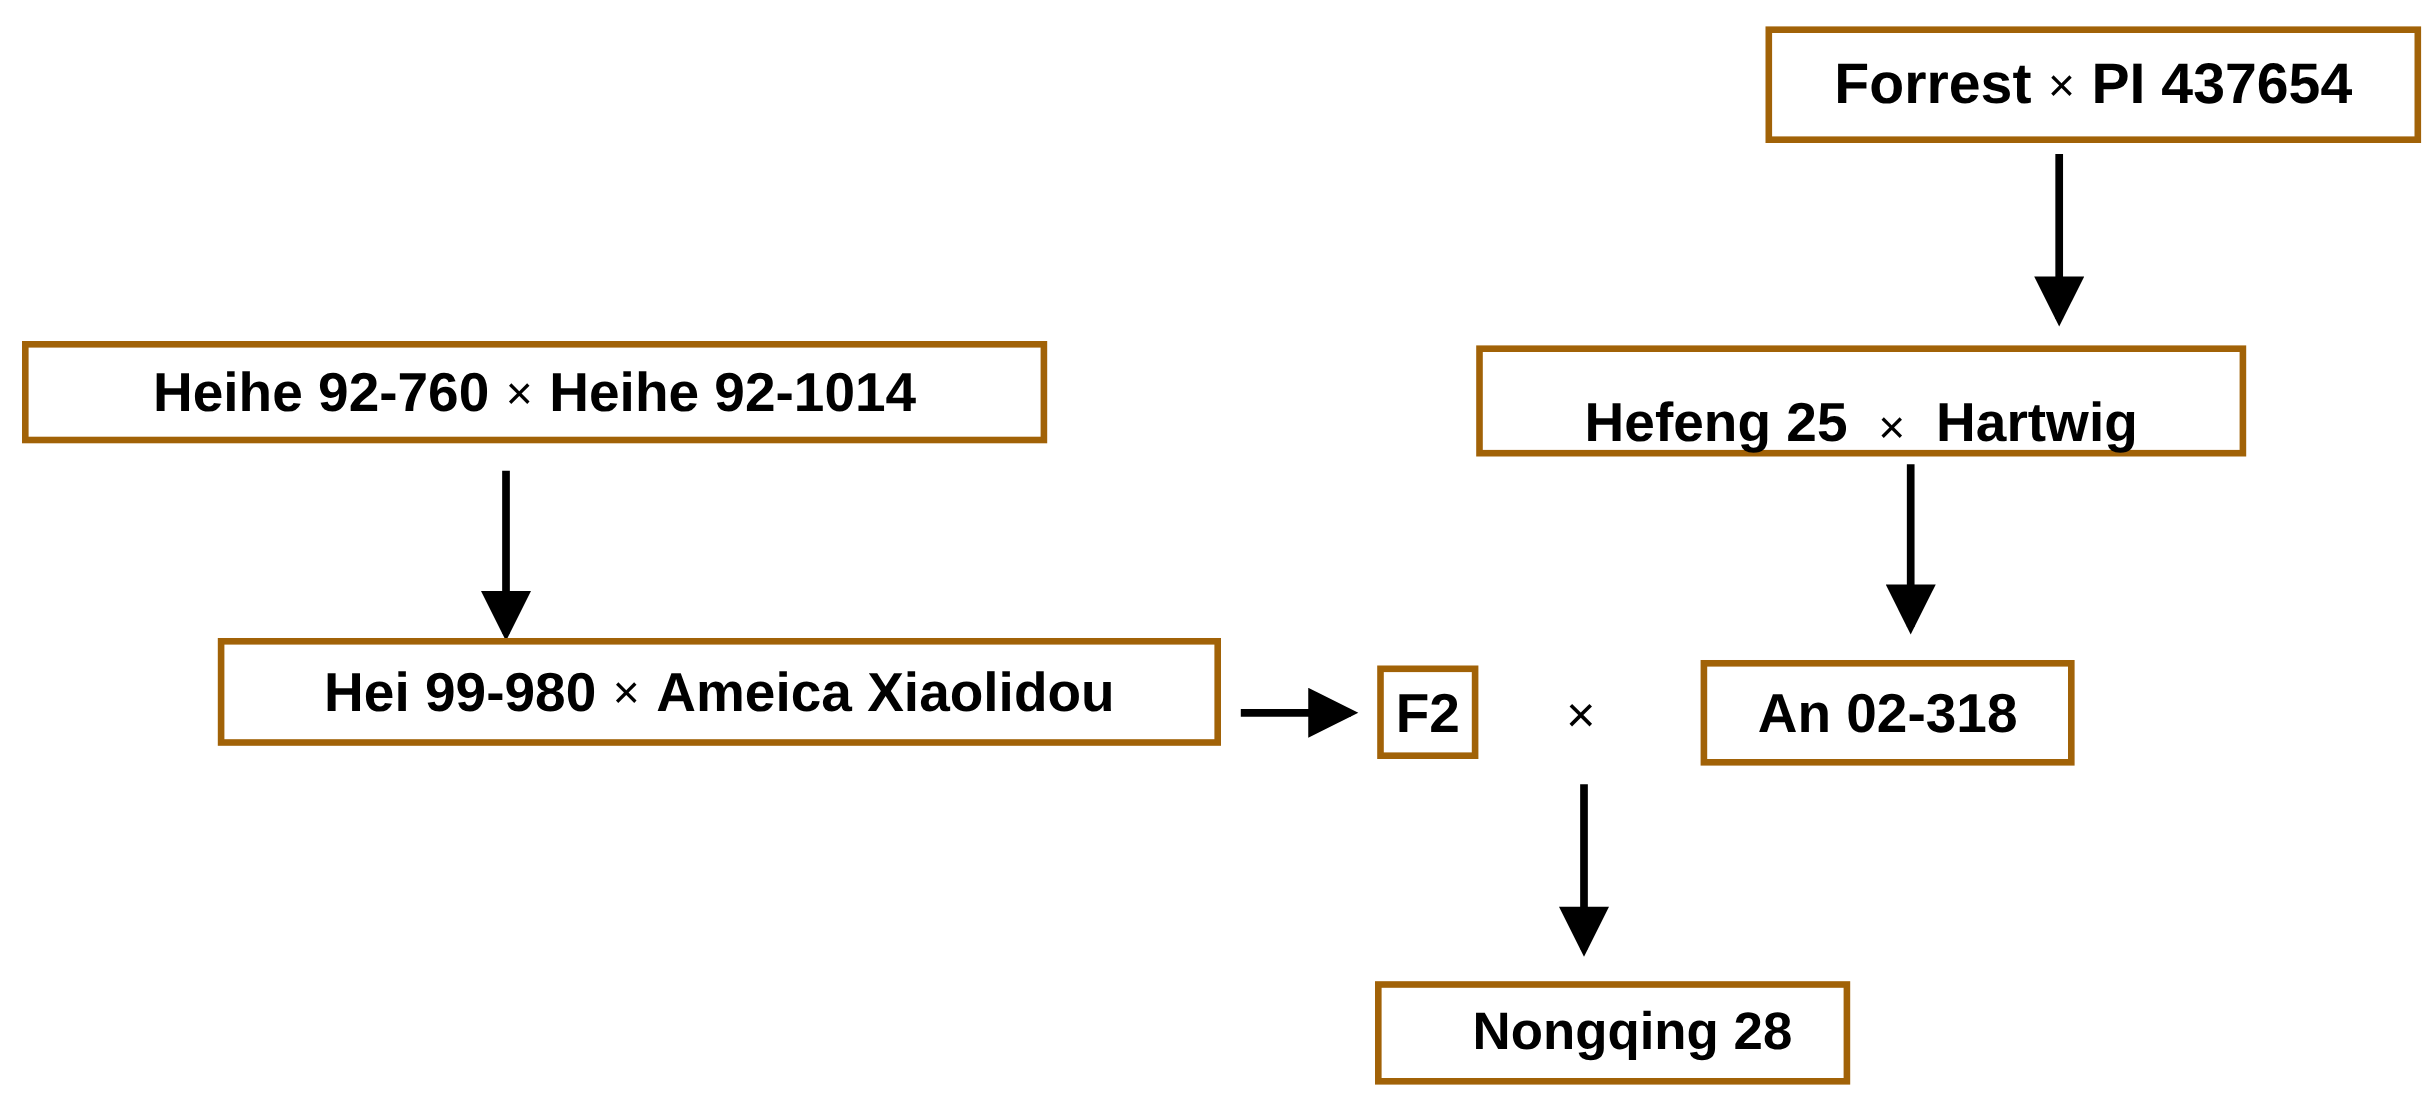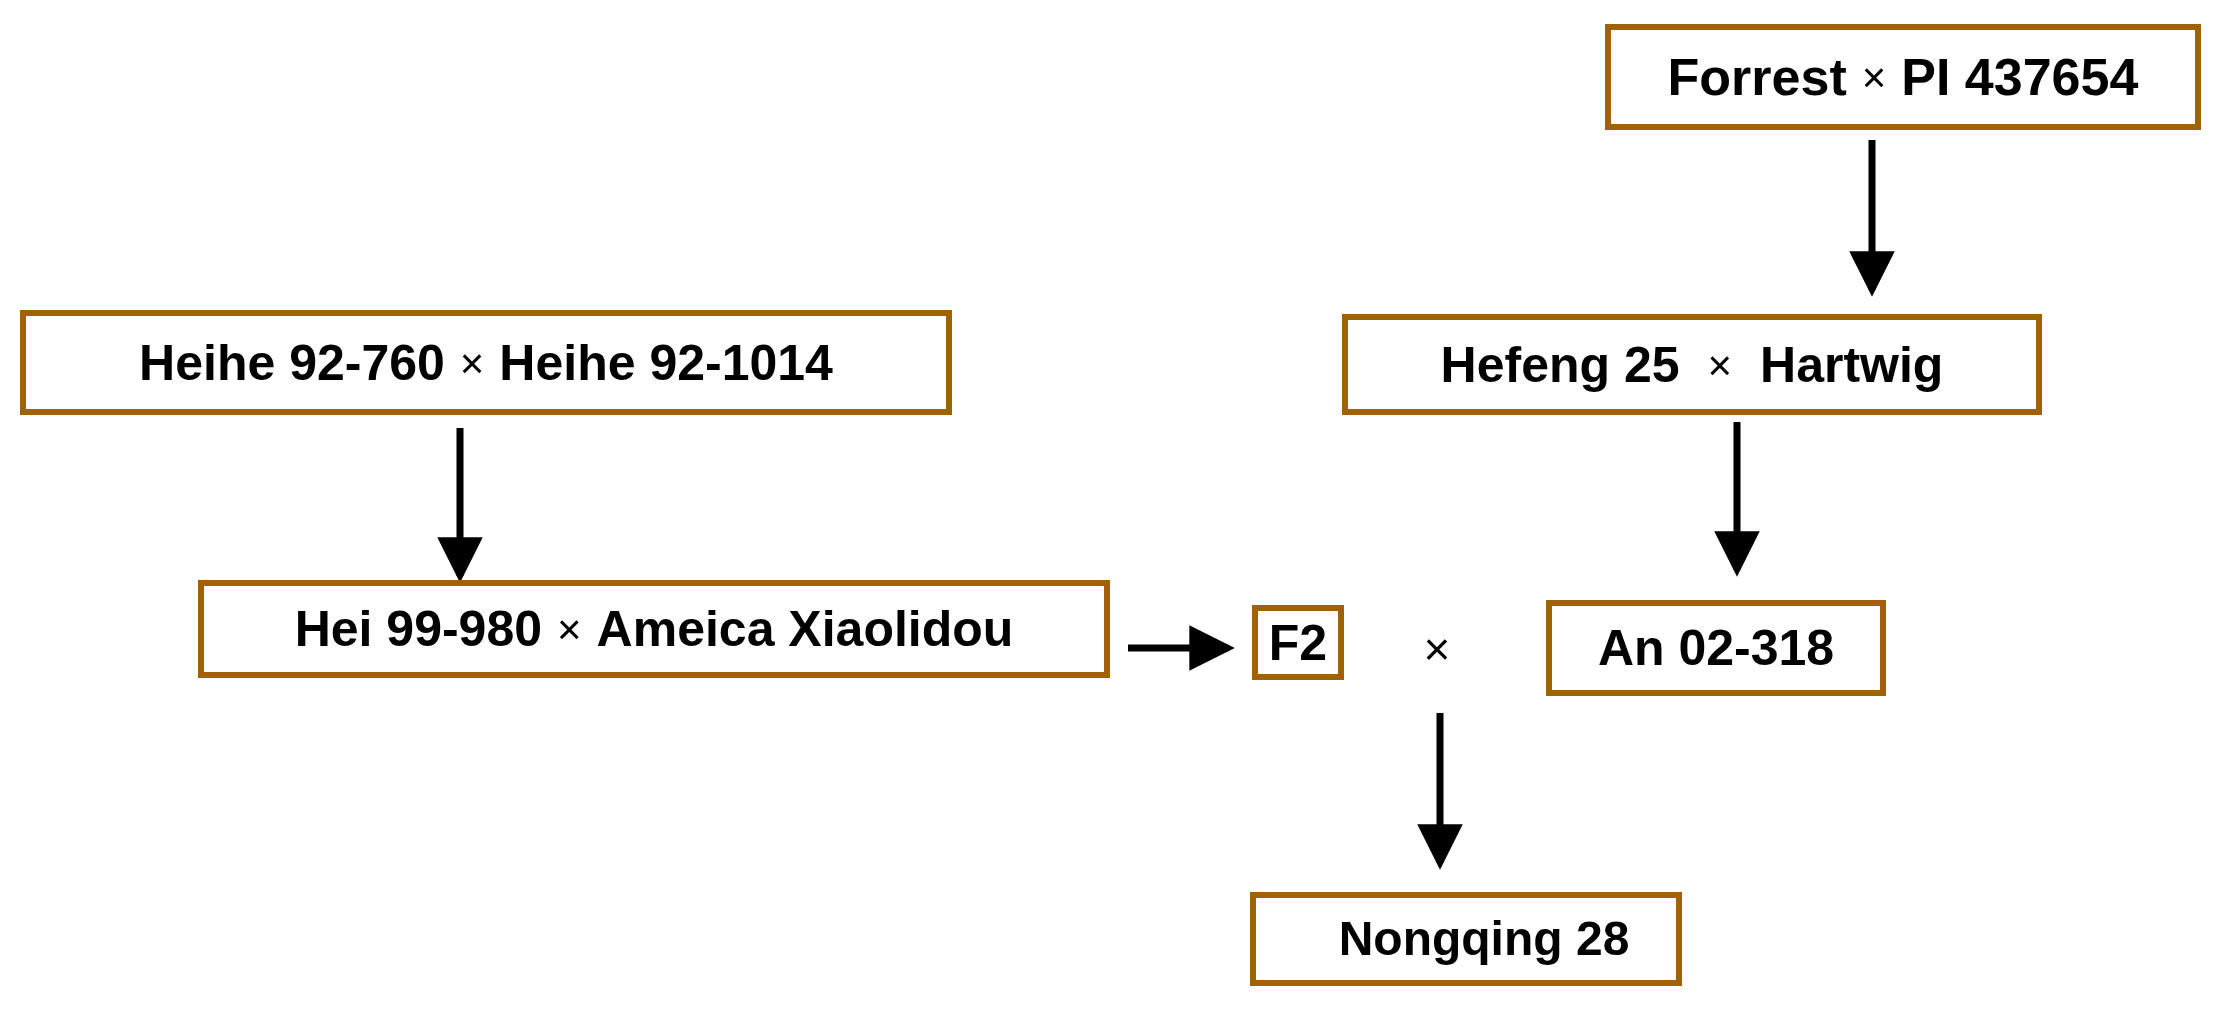--- a/index.html
+++ b/index.html
@@ -37,25 +37,25 @@
     white-space: nowrap;
   }
   .node .cross {
     font-weight: 400;
     font-size: 42px;
     margin: 0 15px;
     position: relative;
     top: 1px;
   }
   #node-forrest  { left: 1605px; top: 24px;  width: 596px; height: 106px; font-size: 52px; }
-  #node-heihe    { left: 20px;   top: 310px; width: 932px; height: 105px; }
-  #node-hefeng   { left: 1342px; top: 314px; width: 700px; height: 101px; }
+  #node-heihe    { left: 20px;   top: 310px; width: 932px; height: 93px; }
+  #node-hefeng   { left: 1342px; top: 314px; width: 700px; height: 101px; align-items: flex-end; }
   #node-hefeng .cross { margin: 0 28px; }
   #node-hei      { left: 198px;  top: 580px; width: 912px; height: 98px;  }
-  #node-f2       { left: 1252px; top: 605px; width: 92px;  height: 75px;  }
+  #node-f2       { left: 1252px; top: 605px; width: 92px;  height: 85px;  }
   #node-an       { left: 1546px; top: 600px; width: 340px; height: 96px;  }
   #node-nongqing { left: 1250px; top: 892px; width: 432px; height: 94px;  font-size: 48px; padding-left: 36px; }
   #cross-operator {
     position: absolute;
     left: 1395px;
     top: 607px;
     width: 84px;
     height: 84px;
     display: flex;
     align-items: center;

